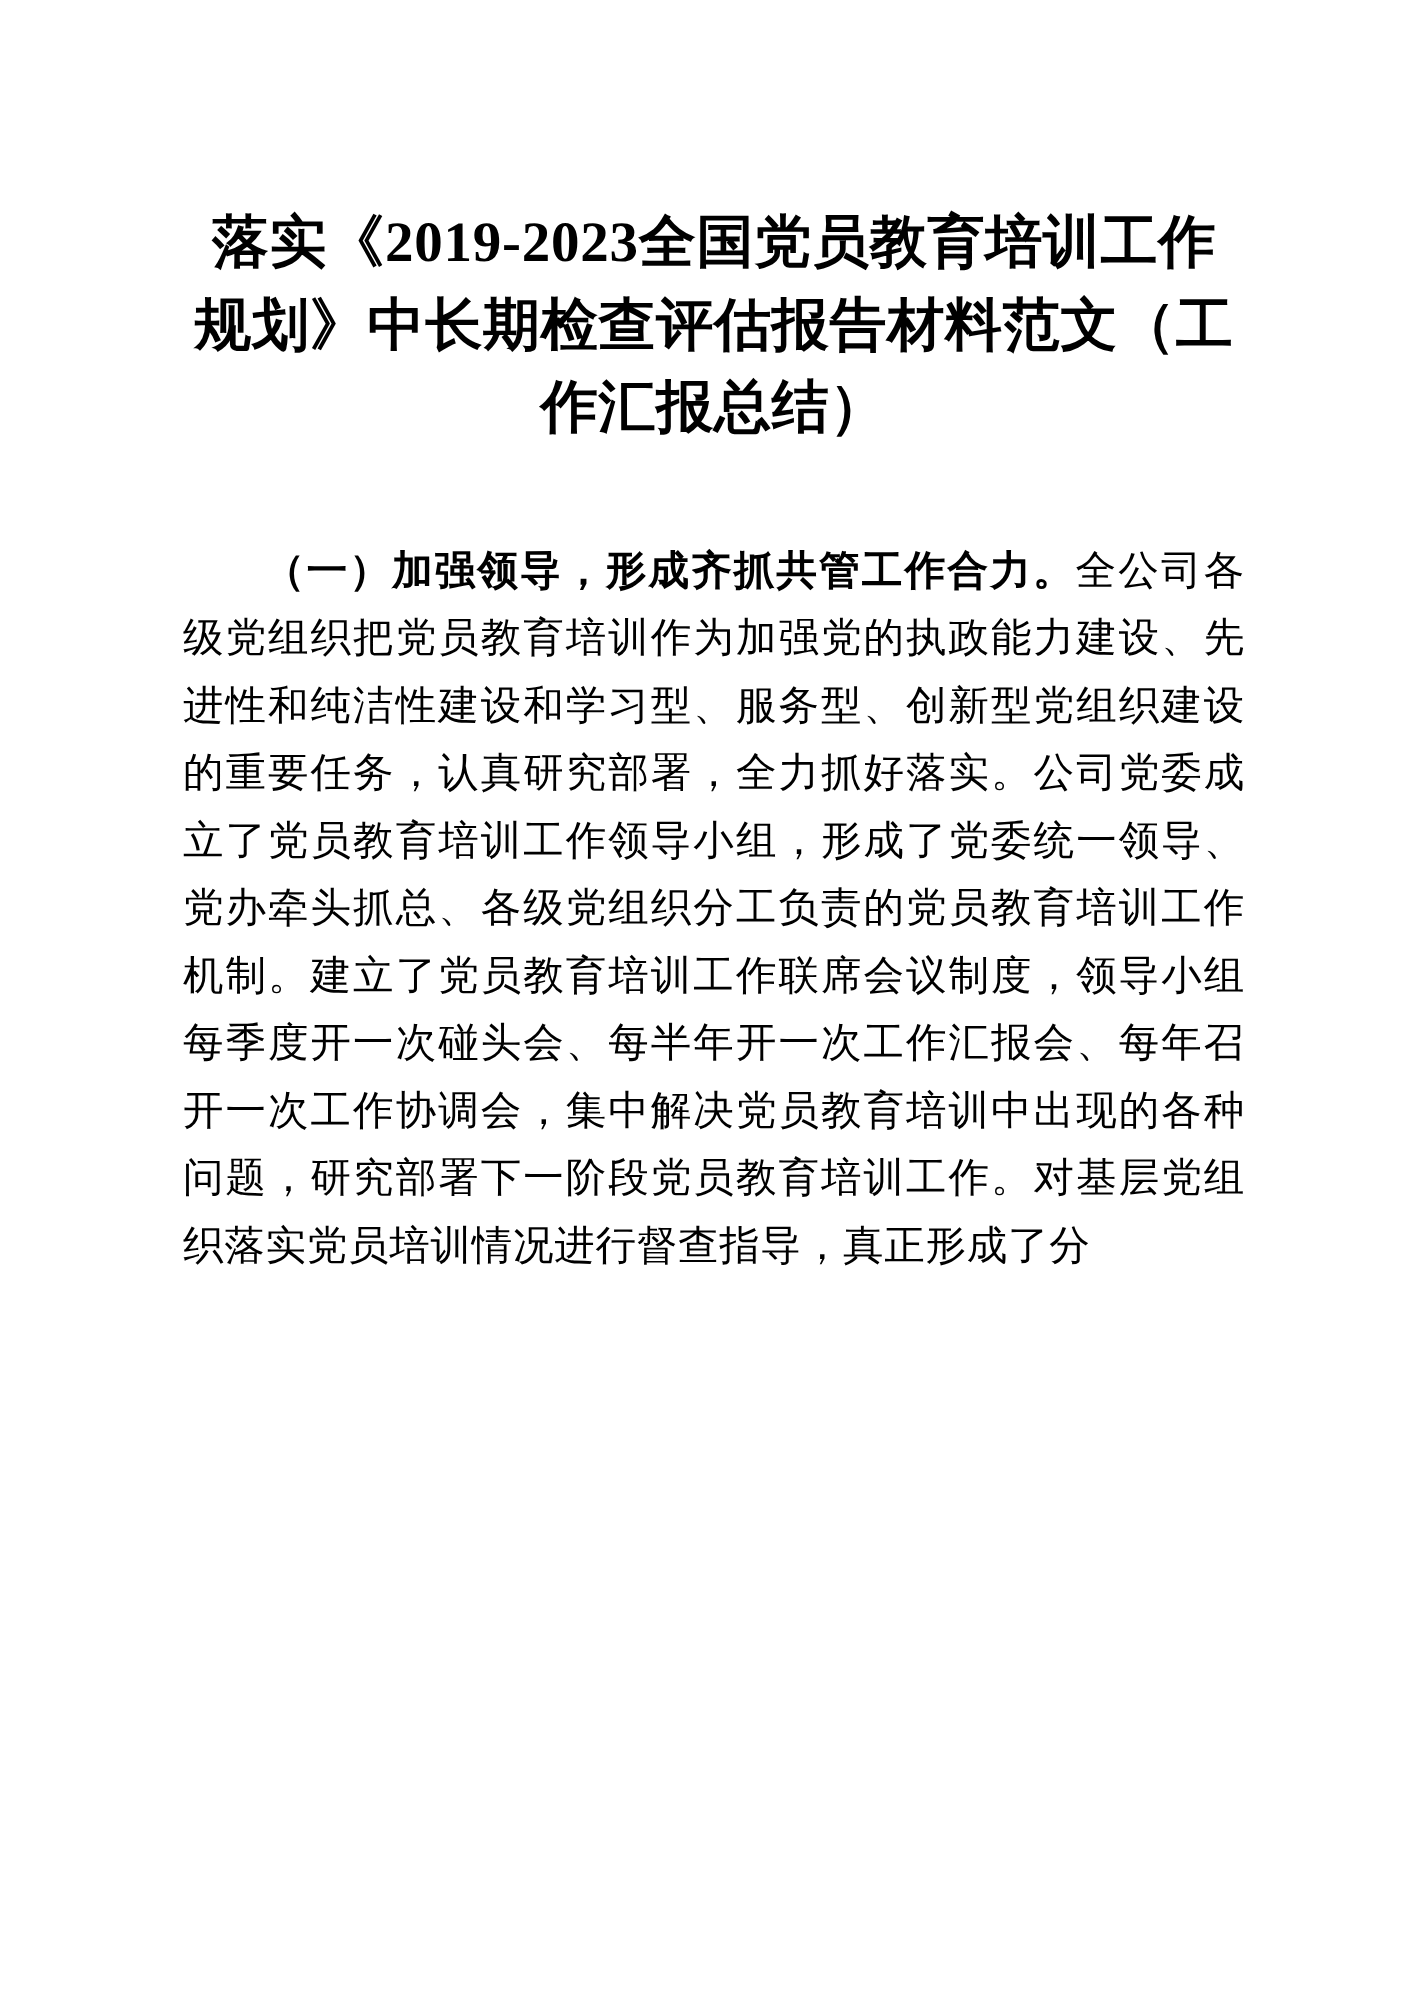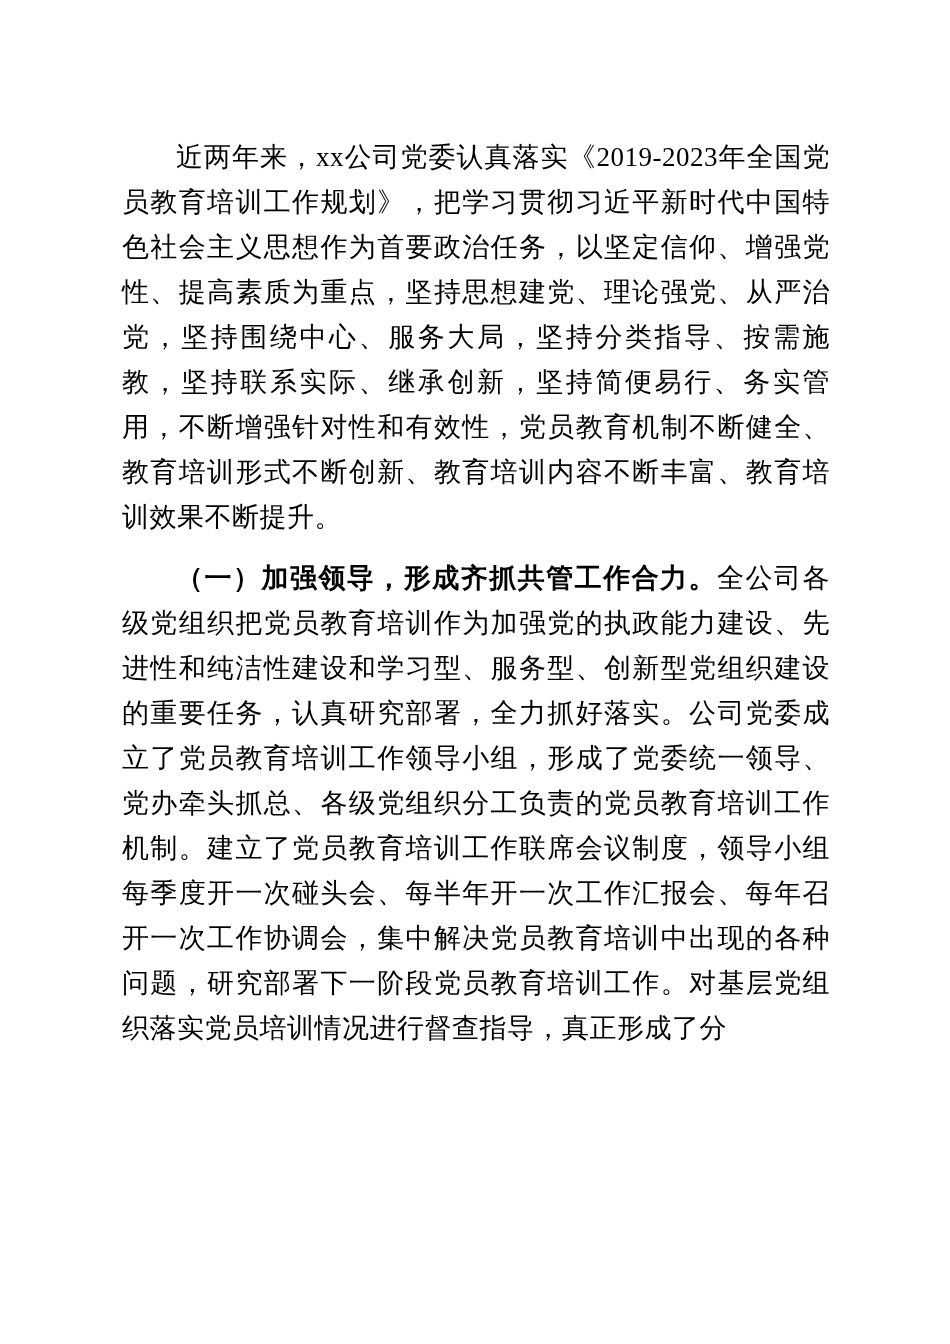--- a/index.html
+++ b/index.html
@@ -57,19 +57,19 @@
 
     .para-lead {
       font-weight: bold;
     }
   </style>
 </head>
 <body>
 
 <div class="page">
 
+  <h1 class="doc-title">落实《2019-2023全国党员教育培训工作规划》中长期检查评估报告材料范文（工作汇报总结）</h1>
 
-  <p class="para">近两年来，xx公司党委认真落实《2019-2023年全国党员教育培训工作规划》，把学习贯彻习近平新时代中国特色社会主义思想作为首要政治任务，以坚定信仰、增强党性、提高素质为重点，坚持思想建党、理论强党、从严治党，坚持围绕中心、服务大局，坚持分类指导、按需施教，坚持联系实际、继承创新，坚持简便易行、务实管用，不断增强针对性和有效性，党员教育机制不断健全、教育培训形式不断创新、教育培训内容不断丰富、教育培训效果不断提升。</p>
 
 
   <p class="para"><span class="para-lead">（一）加强领导，形成齐抓共管工作合力。</span><span>全公司各级党组织把党员教育培训作为加强党的执政能力建设、先进性和纯洁性建设和学习型、服务型、创新型党组织建设的重要任务，认真研究部署，全力抓好落实。公司党委成立了党员教育培训工作领导小组，形成了党委统一领导、党办牵头抓总、各级党组织分工负责的党员教育培训工作机制。建立了党员教育培训工作联席会议制度，领导小组每季度开一次碰头会、每半年开一次工作汇报会、每年召开一次工作协调会，集中解决党员教育培训中出现的各种问题，研究部署下一阶段党员教育培训工作。对基层党组织落实党员培训情况进行督查指导，真正形成了分</span></p>
 
 </div>
 
 </body></html>

